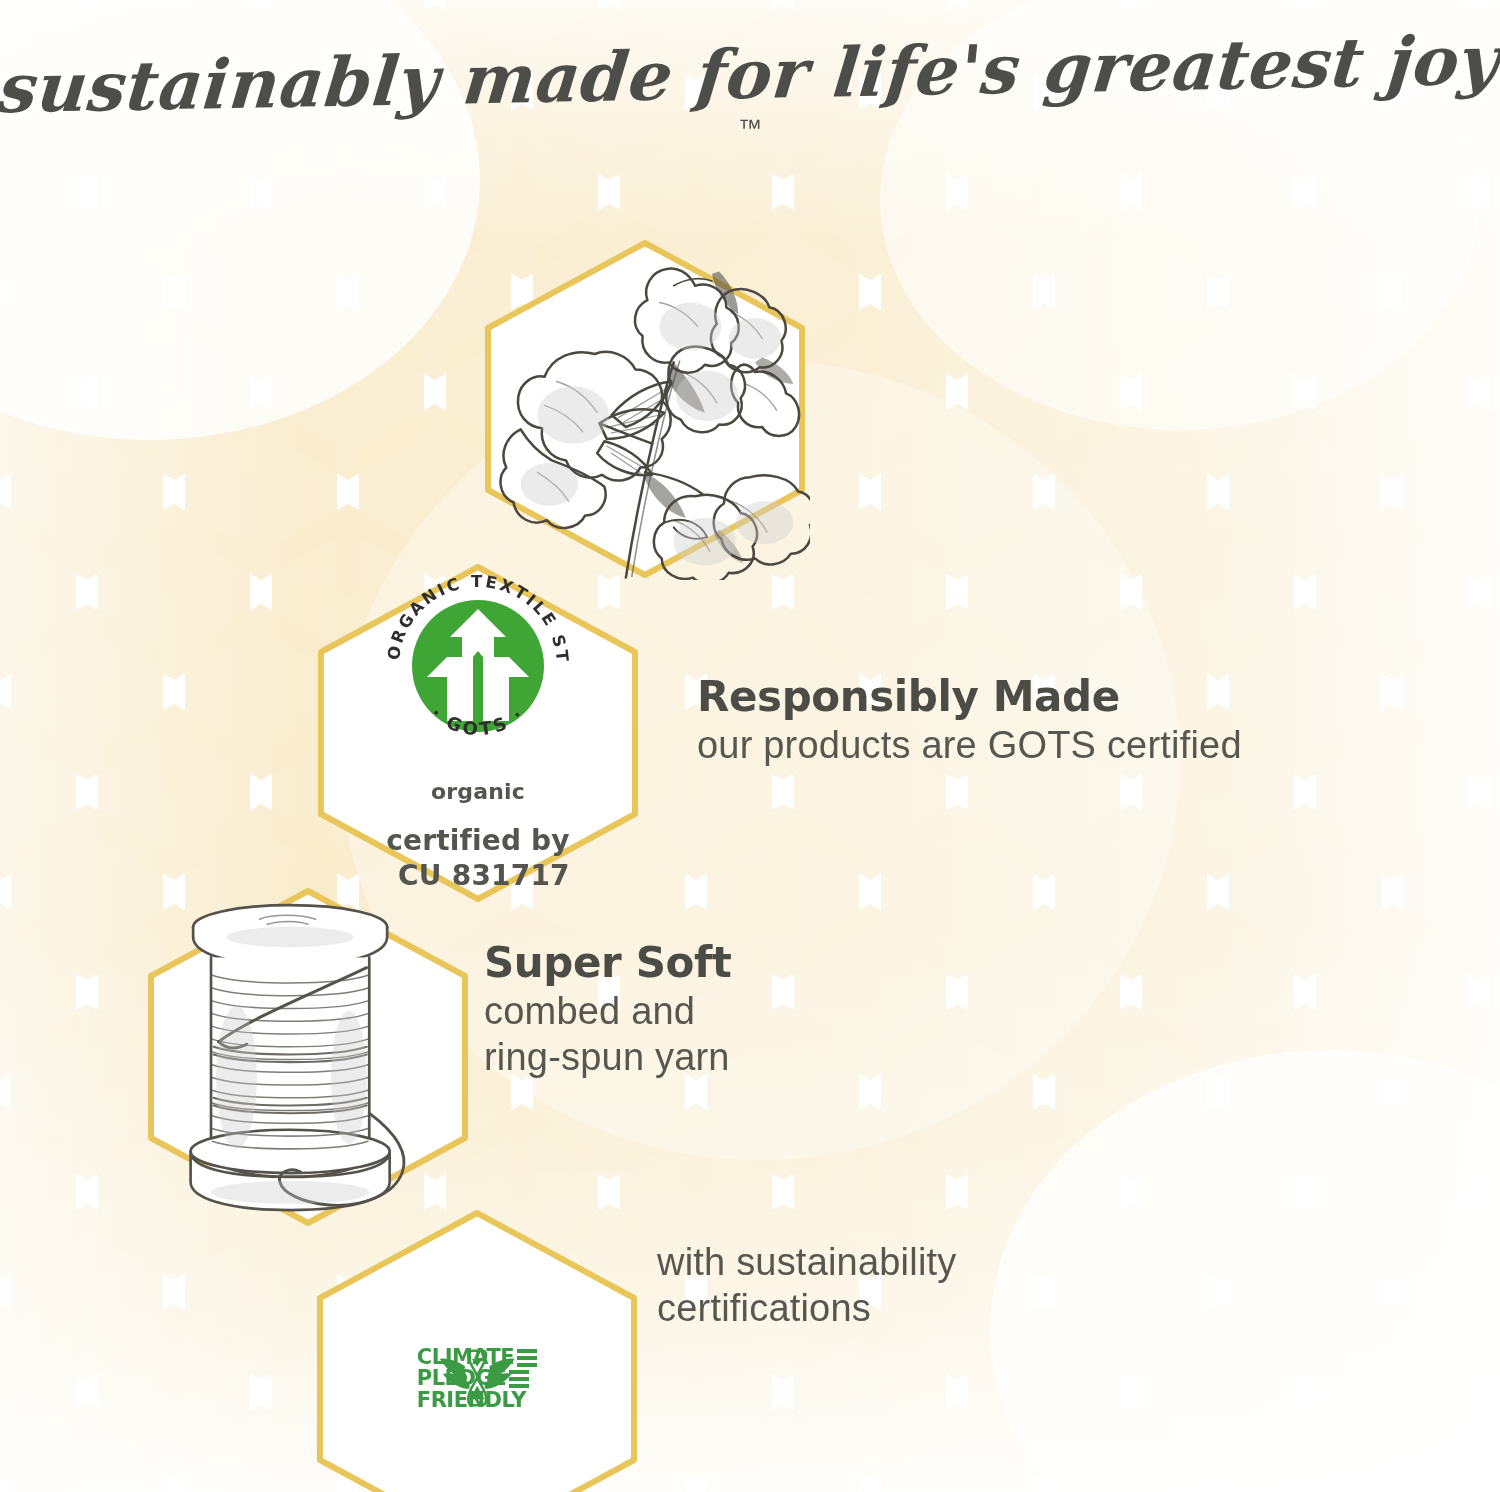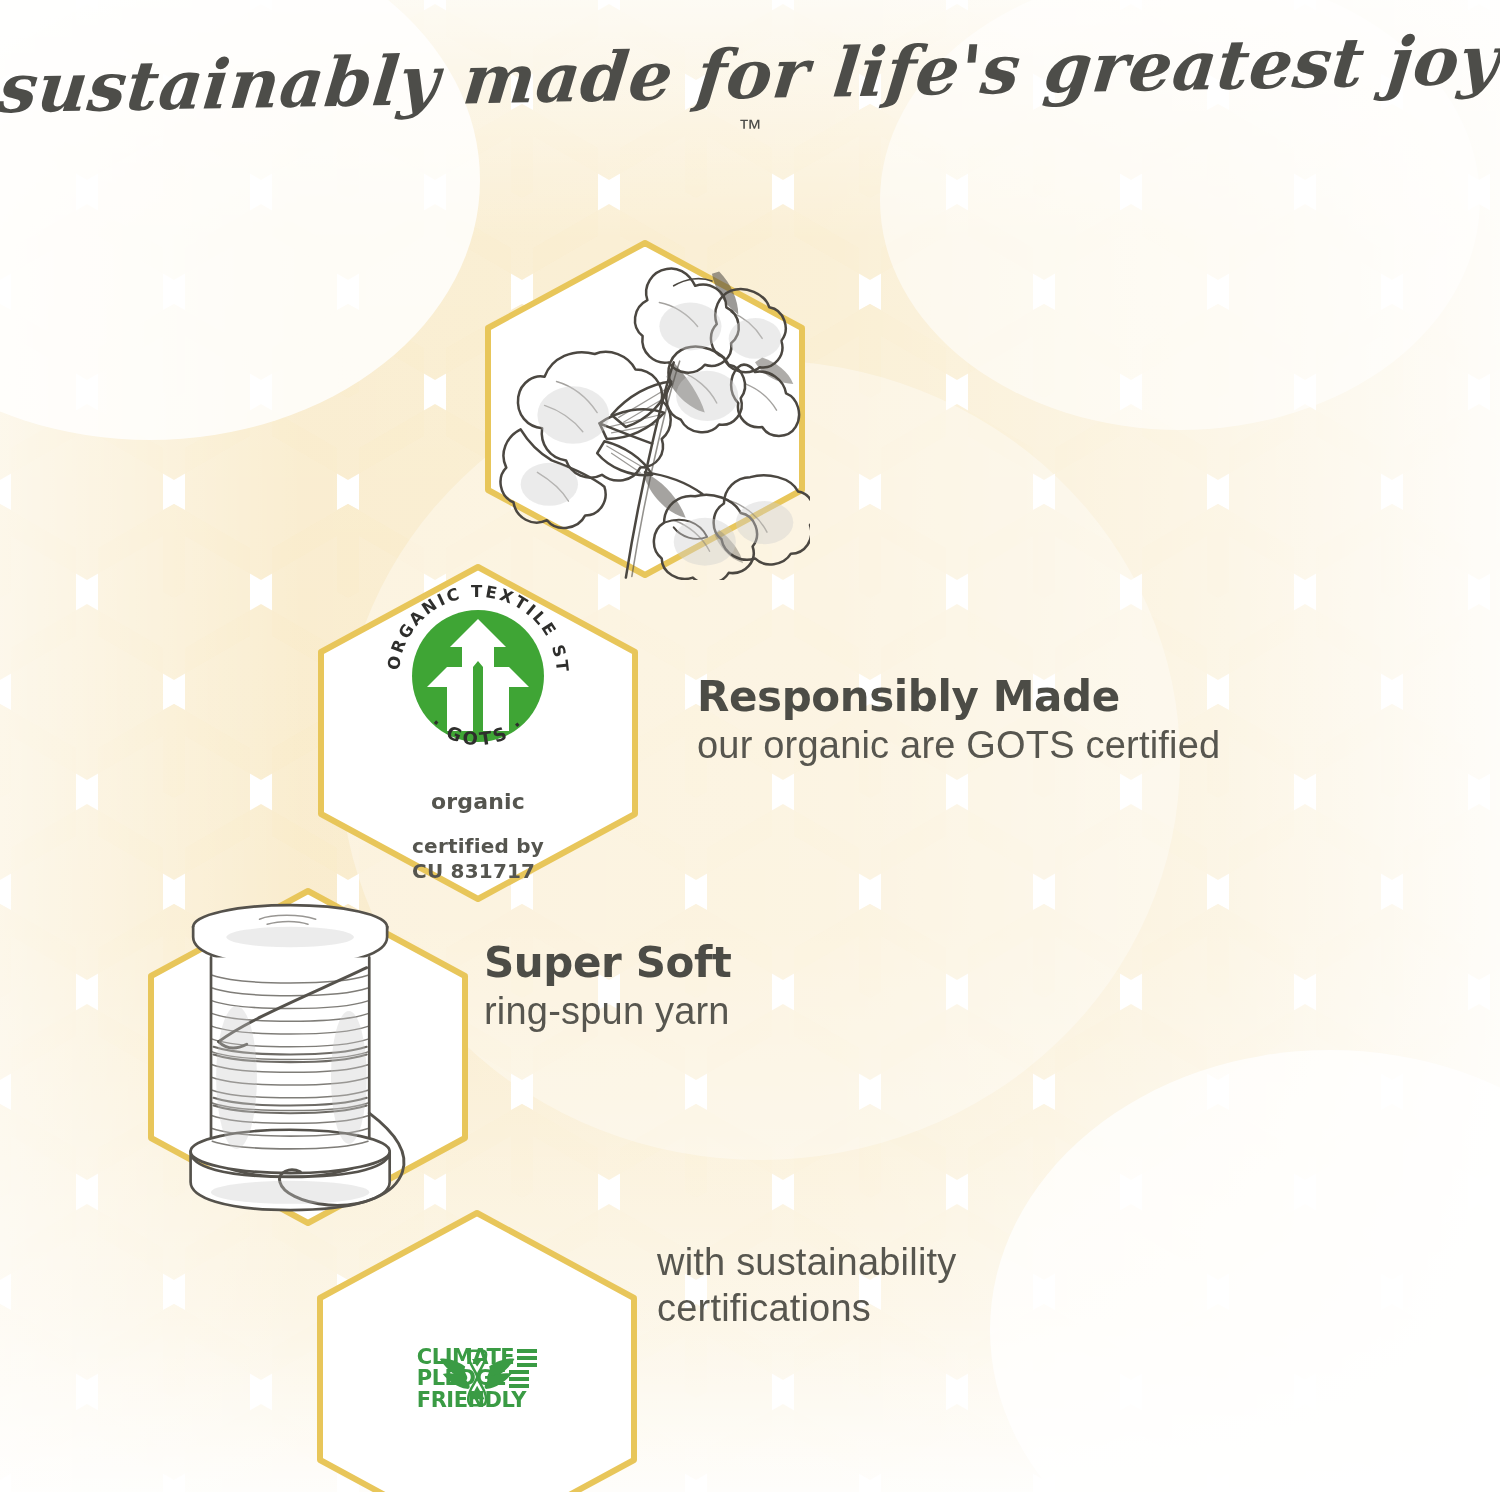--- a/index.html
+++ b/index.html
@@ -97,22 +97,22 @@
   }
   .gots-mark{position:relative;width:210px;height:210px;}
   .gots-mark svg{position:absolute;inset:0;width:210px;height:210px;}
   .gots-organic{
     font-family:"DejaVu Sans", sans-serif;
     font-weight:700;font-size:22px;color:#55554f;
     margin-top:8px;letter-spacing:0.2px;
   }
   .gots-cert{
     font-family:"DejaVu Sans", sans-serif;
-    font-weight:700;font-size:20px;color:#55554f;
-    line-height:1.22;text-align:left;margin-top:20px;
+    font-weight:700;font-size:28px;color:#55554f;
+    line-height:1.22;text-align:right;margin-top:20px;
     letter-spacing:0.2px;
   }
 
   
   .cpf-wrap{display:flex;align-items:center;gap:16px;transform:translateY(0px);}
   .cpf-words{
     font-family:"DejaVu Sans", sans-serif;
     font-weight:700;
     font-size:21px;
     line-height:1.02;
@@ -420,25 +420,26 @@
             <path d="M68 40 C78 36 90 34 98 36 C90 46 78 54 66 56 C62 57 61 53 63 50 C65 46 68 44 68 40 Z"></path>
           </g>
         </svg>
       </div>
     </div>
   </div>
 
 
   <div class="feature-text" style="left:657px;top:674px;margin-left:40px;">
     <div class="feature-title">Responsibly Made</div>
-    <div class="feature-line">our organic are GOTS certified</div>
+    <div class="feature-line">our products are GOTS certified</div>
   </div>
 
   <div class="feature-text" style="left:484px;top:940px;">
     <div class="feature-title">Super Soft</div>
+    <div class="feature-line">combed and</div>
     <div class="feature-line">ring-spun yarn</div>
   </div>
 
   <div class="feature-text" style="left:657px;top:1240px;">
     <div class="feature-line">with sustainability</div>
     <div class="feature-line">certifications</div>
   </div>
 
 </div>
 

